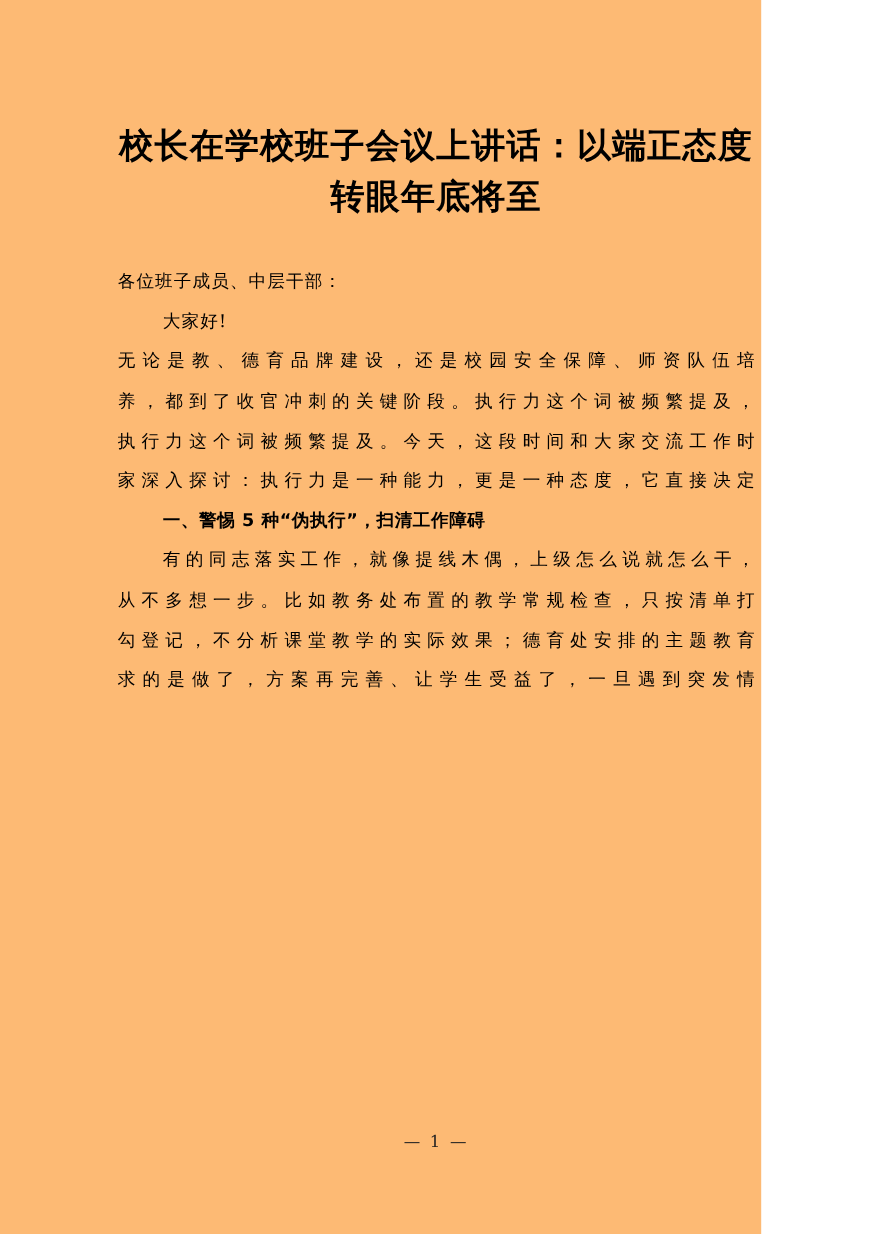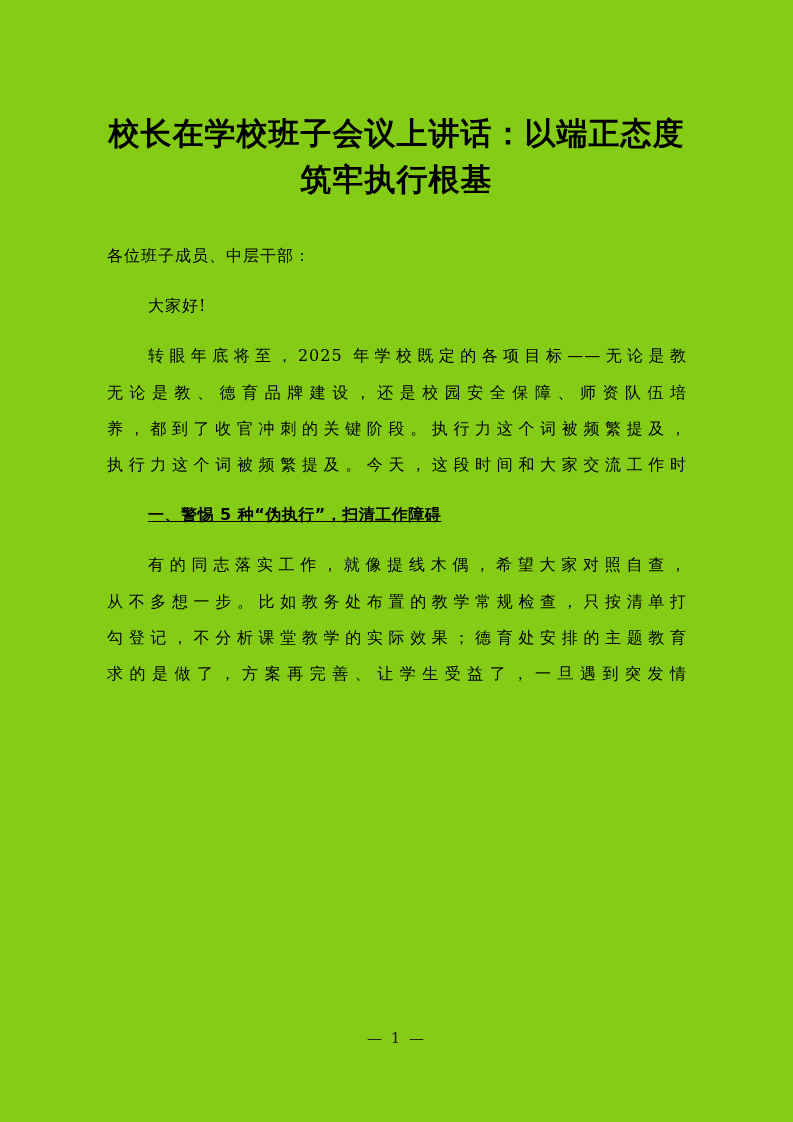--- a/index.html
+++ b/index.html
@@ -12,23 +12,23 @@
       height: 1122px;
       position: relative;
       overflow: hidden;
       color: #000000;
       font-family: "DejaVu Serif", "Liberation Serif", serif;
     }
     .page {
       position: absolute;
       left: 0;
       top: 0;
-      width: 793px;
+      width: 692px;
       height: 1122px;
-      background: #84cc16;
+      background: #fdba74;
     }
     .title {
       position: absolute;
       left: 60px;
       width: 673px;
       top: 110px;
       text-align: center;
       font-family: "DejaVu Sans", "Liberation Sans", sans-serif;
       font-weight: bold;
       font-size: 31px;
@@ -49,64 +49,63 @@
       height: 36.2px;
       white-space: nowrap;
       text-align: justify;
       text-align-last: justify;
       letter-spacing: 1px;
     }
     .line.noj {
       text-align: left;
       text-align-last: left;
     }
-    .indent { padding-left: 41px; margin-top: 14px; }
+    .indent { padding-left: 41px; }
     .heading {
       font-family: "DejaVu Sans", "Liberation Sans", sans-serif;
       font-weight: bold;
       letter-spacing: 0.5px;
-      text-decoration: underline;
     }
     .page-number {
       position: absolute;
       left: 0;
       width: 793px;
       top: 1029px;
       text-align: center;
       font-size: 15px;
       color: #222;
       letter-spacing: 2px;
     }
   </style>
 </head>
 <body>
 
 <div class="page">
 
   <h1 class="title">
     <span>校长在学校班子会议上讲话：以端正态度</span>
-    <span>筑牢执行根基</span>
+    <span>转眼年底将至</span>
   </h1>
 
   <div class="body-text">
     <div class="line noj">各位班子成员、中层干部：</div>
     <div class="line noj indent">大家好!</div>
 
     <div>
-      <div class="line indent">转眼年底将至，2025 年学校既定的各项目标——无论是教</div>
       <div class="line">无论是教、德育品牌建设，还是校园安全保障、师资队伍培</div>
       <div class="line">养，都到了收官冲刺的关键阶段。执行力这个词被频繁提及，</div>
       <div class="line">执行力这个词被频繁提及。今天，这段时间和大家交流工作时</div>
+      <div class="line">家深入探讨：执行力是一种能力，更是一种态度，它直接决定</div>
     </div>
 
 
     <div class="line noj indent heading">一、警惕 5 种“伪执行”，扫清工作障碍</div>
 
     <div>
-      <div class="line indent">有的同志落实工作，就像提线木偶，希望大家对照自查，</div>
+      <div class="line indent">有的同志落实工作，就像提线木偶，上级怎么说就怎么干，</div>
       <div class="line">从不多想一步。比如教务处布置的教学常规检查，只按清单打</div>
       <div class="line">勾登记，不分析课堂教学的实际效果；德育处安排的主题教育</div>
       <div class="line">求的是做了，方案再完善、让学生受益了，一旦遇到突发情</div>
     </div>
   </div>
 
   <div class="page-number">— 1 —</div>
 </div>
 
 </body></html>

